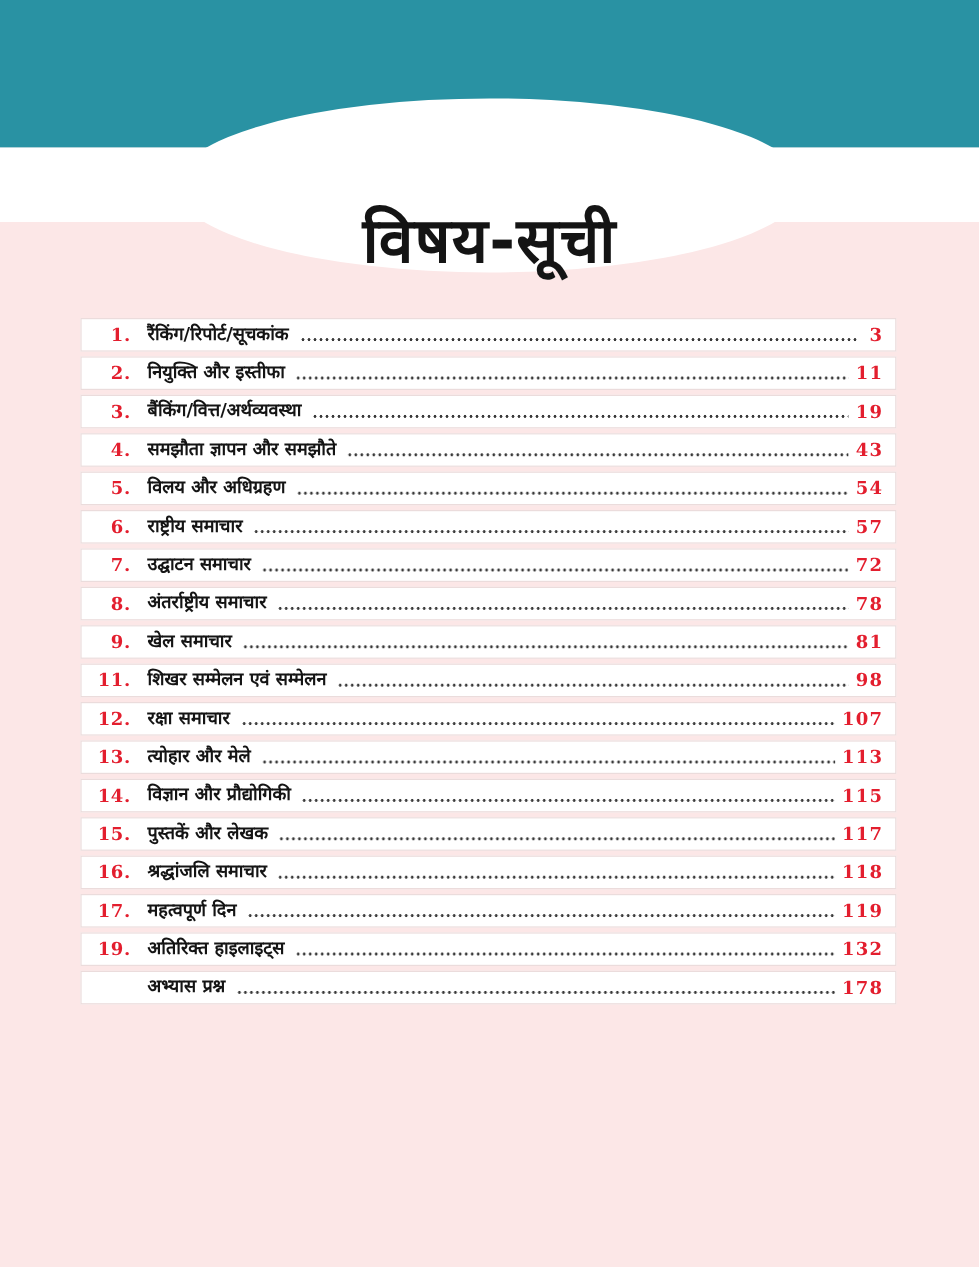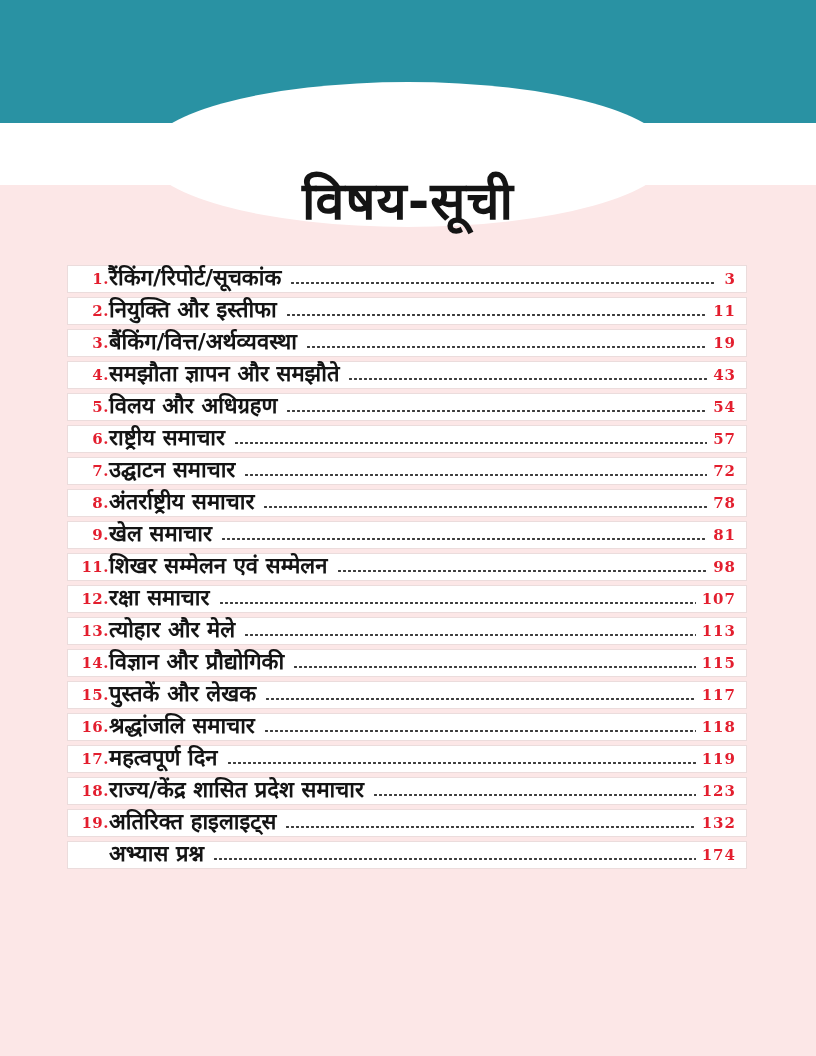--- a/index.html
+++ b/index.html
@@ -42,23 +42,23 @@
     border:1px solid var(--row-border);
     display:flex;align-items:center;
   }
   .toc-num{
     width:41px;flex:0 0 41px;text-align:right;
     font-family:"DejaVu Serif",serif;font-weight:bold;
     font-size:15px;color:var(--red);letter-spacing:0.5px;
     line-height:1;
   }
   .toc-label{
-    white-space:nowrap;
+    margin-left:14px;white-space:nowrap;
     font-family:"DejaVu Sans",sans-serif;font-weight:bold;
-    font-size:22px;color:var(--ink);line-height:1.1;
+    font-size:15px;color:var(--ink);line-height:1.1;
     padding-bottom:2px;
   }
   .dot-leader{
     flex:1 1 auto;height:4px;margin:0 6px 7px 9px;
     align-self:flex-end;
     background-image:radial-gradient(circle,#3a3a3a 1.1px,transparent 1.4px);
     background-size:5px 4px;
     background-repeat:repeat-x;
     background-position:left bottom;
     min-width:20px;
@@ -187,34 +187,28 @@
     <span class="toc-page">118</span>
   </div>
 
   <div class="toc-row">
     <span class="toc-num">17.</span>
     <span class="toc-label">महत्वपूर्ण दिन</span>
     <span class="dot-leader"></span>
     <span class="toc-page">119</span>
   </div>
 
-  <div class="toc-row">
-    <span class="toc-num">18.</span>
-    <span class="toc-label">राज्य/केंद्र शासित प्रदेश समाचार</span>
-    <span class="dot-leader"></span>
-    <span class="toc-page">123</span>
-  </div>
 
   <div class="toc-row">
     <span class="toc-num">19.</span>
     <span class="toc-label">अतिरिक्त हाइलाइट्स</span>
     <span class="dot-leader"></span>
     <span class="toc-page">132</span>
   </div>
 
   <div class="toc-row">
     <span class="toc-num"></span>
     <span class="toc-label">अभ्यास प्रश्न</span>
     <span class="dot-leader"></span>
-    <span class="toc-page">174</span>
+    <span class="toc-page">178</span>
   </div>
 </div>
 </div>
 
 </body></html>

